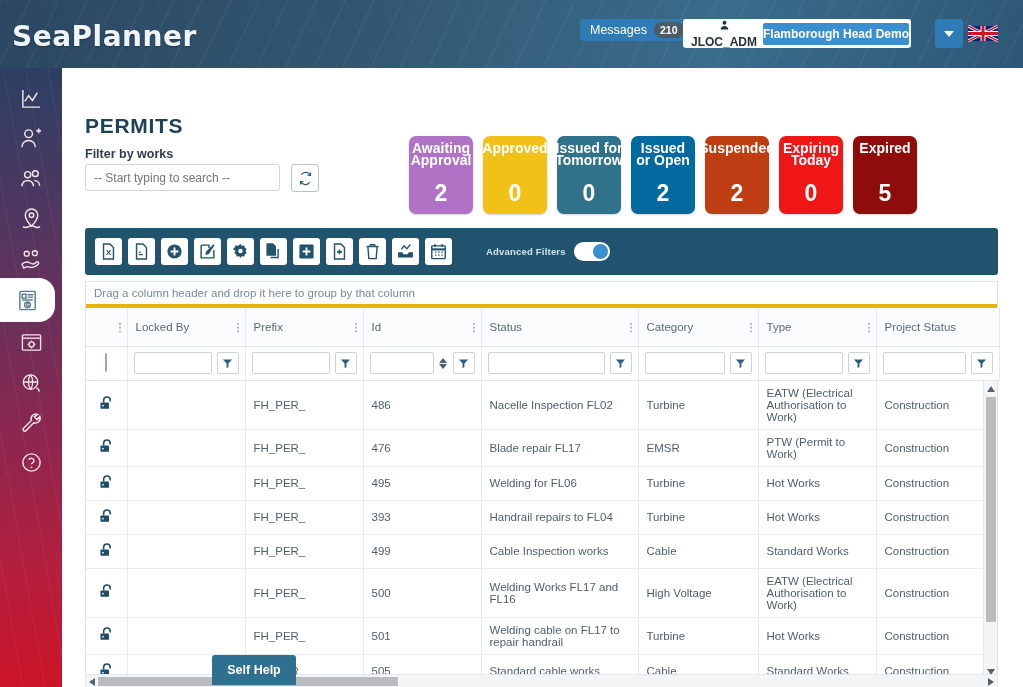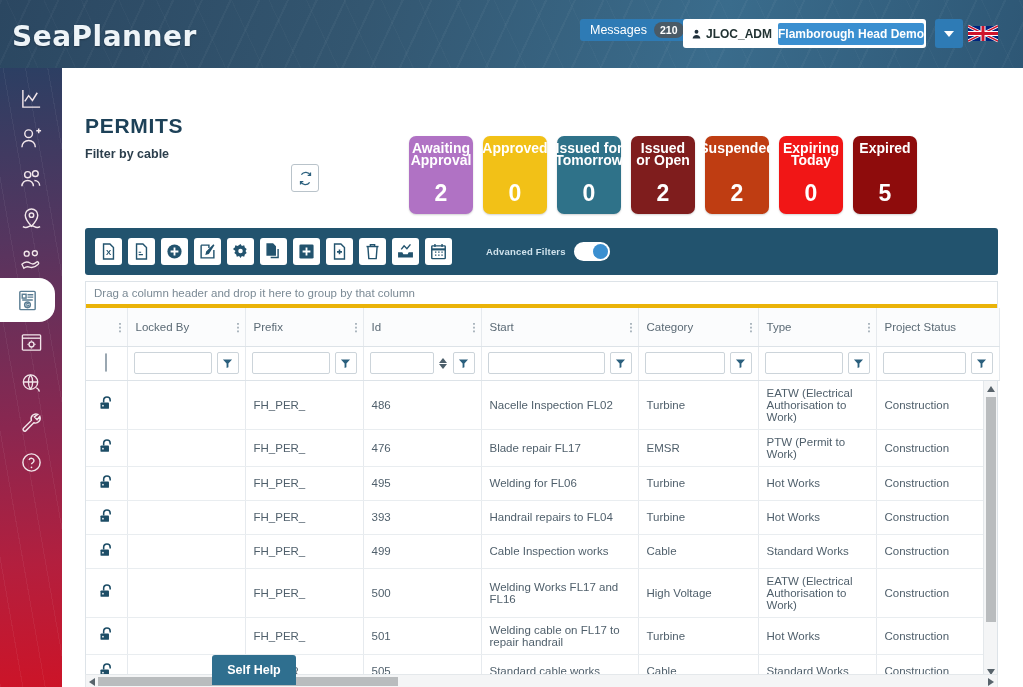--- a/index.html
+++ b/index.html
@@ -48,21 +48,21 @@
   .msgs .badge {
     background: #4a5a66; border-radius: 9px; font-size: 10.5px; font-weight: bold;
     padding: 2px 6px; color: #fff;
   }
   .userbox {
     position: absolute; left: 683px; top: 19px; height: 29px; background: #fff;
     border-radius: 3px; display: flex; align-items: center; padding: 2px;
   }
   .userbox .uname {
     display: flex; align-items: center; gap: 4px; font-size: 12px;
-    color: #233; padding: 0 6px; font-weight: 600;
+    color: #233; padding: 0 6px; font-weight: 600; flex-direction: column;
   }
   .userbox .org {
     background: #3a8fd0; color: #fff; font-size: 12px; font-weight: bold;
     padding: 4px 0; border-radius: 2px; white-space: nowrap;
   }
   .ddbtn {
     position: absolute; left: 935px; top: 19px; width: 28px; height: 29px;
     background: #2e7bb5; border-radius: 3px; display: flex; align-items: center; justify-content: center;
   }
   .ddbtn i {
@@ -320,21 +320,22 @@
         <path d="M9.4 9.3a2.7 2.7 0 0 1 5.2 1c0 1.8-2.6 2-2.6 3.6"></path>
           <circle cx="12" cy="17" r=".9" fill="#f2e6ea" stroke="none"></circle>
       </svg>
     </div>
   </div>
 </div>
 
 <div class="body">
 
   <div class="page-title">PERMITS</div>
-  <div class="filter-label">Filter by cable</div>
+  <div class="filter-label">Filter by works</div>
+  <input class="asset-input" placeholder="-- Start typing to search --" style="">
   <div class="refresh-btn">
     <svg width="15" height="15" viewBox="0 0 24 24" fill="none" stroke="#2a5f7d" stroke-width="2">
       <path d="M20 7a8.5 8.5 0 0 0-14.6-1.2"></path>
         <path d="M4 17a8.5 8.5 0 0 0 14.6 1.2"></path>
       <path d="M20 2.5V7h-4.5"></path>
         <path d="M4 21.5V17h4.5"></path>
     </svg>
   </div>
 
   <div class="cards">
@@ -343,21 +344,21 @@
       <div class="val">2</div>
     </div>
     <div class="card" style="background: rgb(242, 193, 23);">
       <div class="lab">Approved</div>
       <div class="val">0</div>
     </div>
     <div class="card" style="background: rgb(47, 114, 137);">
       <div class="lab">Issued for Tomorrow</div>
       <div class="val">0</div>
     </div>
-    <div class="card" style="background: #7f1d1d;">
+    <div class="card" style="background: #0369a1;">
       <div class="lab">Issued or Open</div>
       <div class="val">2</div>
     </div>
     <div class="card" style="background: rgb(191, 61, 18);">
       <div class="lab">Suspended</div>
       <div class="val">2</div>
     </div>
     <div class="card" style="background: rgb(241, 22, 22);">
       <div class="lab">Expiring Today</div>
       <div class="val">0</div>
@@ -482,21 +483,21 @@
                 <b>⋮</b>
               </span>
           </th>
           <th>
             <span>Id</span>
             <span class="dots">
                 <b>⋮</b>
               </span>
           </th>
           <th>
-            <span>Start</span>
+            <span>Status</span>
             <span class="dots">
                 <b>⋮</b>
               </span>
           </th>
           <th>
             <span>Category</span>
             <span class="dots">
                 <b>⋮</b>
               </span>
           </th>

